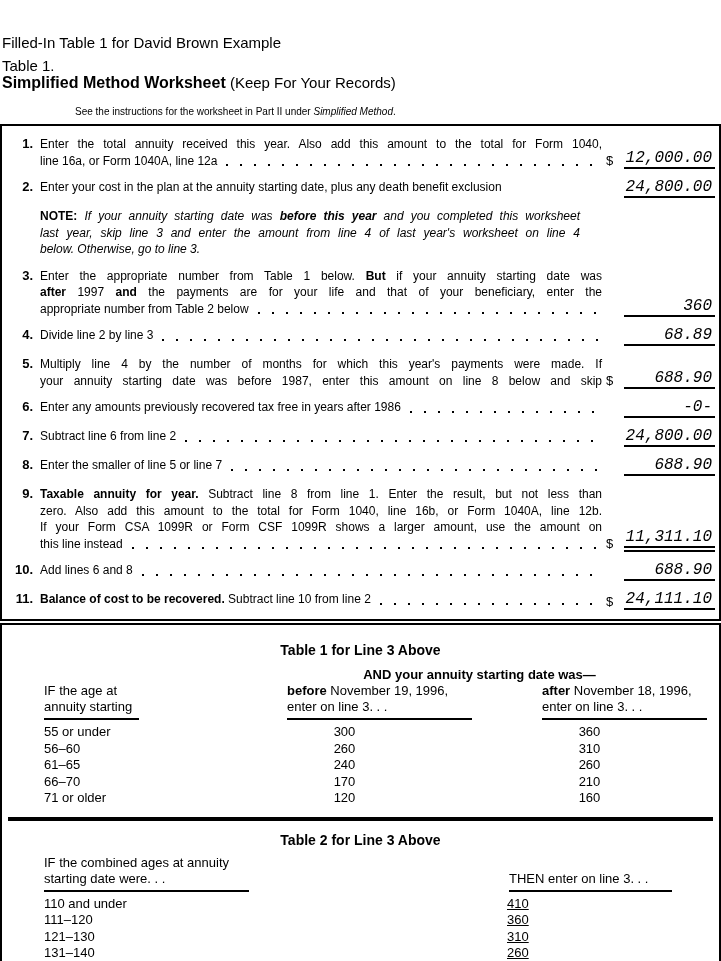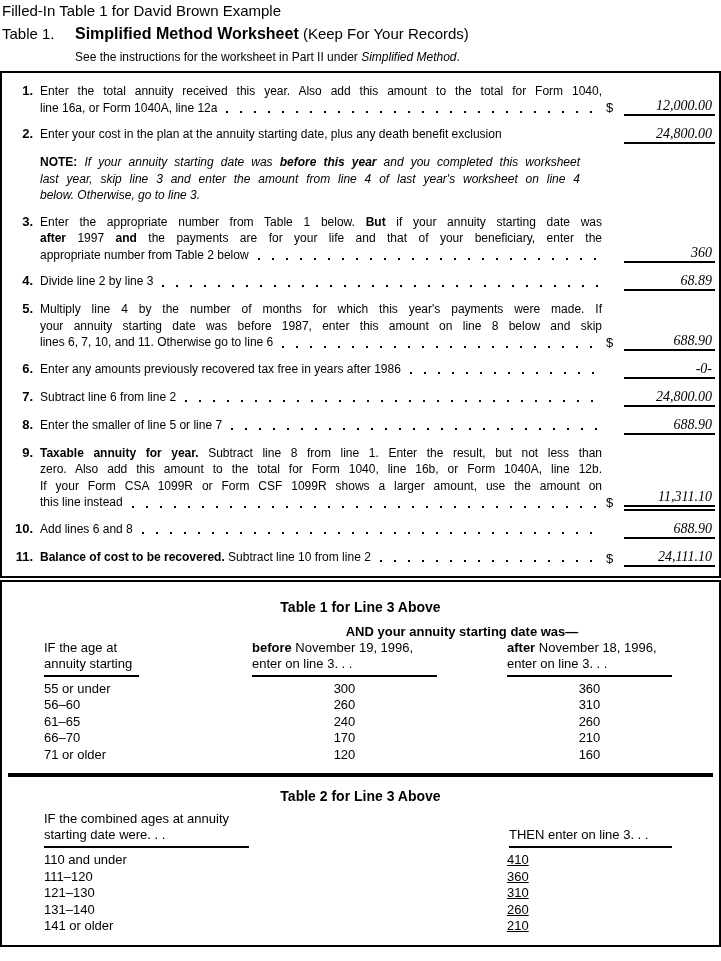--- a/index.html
+++ b/index.html
@@ -6,57 +6,57 @@
   body{
     width:721px;height:961px;background:#fff;color:#000;
     font-family:"Liberation Sans",sans-serif;font-size:13px;
     overflow:hidden;position:relative;
   }
   .b{font-weight:bold}
   .i{font-style:italic}
 
   
   .pagehead{padding:2px 0 0 2px;}
-  .suptitle{font-size:15px;line-height:18px;}
-  .titlerow{display:flex;align-items:baseline;margin-top:5px;}
+  .suptitle{font-size:15px;line-height:18px;margin-top:32px;}
+  .titlerow{display:flex;align-items:baseline;margin-top:5px;flex-direction:column;}
   .tlabel{font-size:15px;width:73px;flex:none;}
   .ttitle{font-weight:bold;font-size:16px;}
   .tsuffix{font-size:15px;}
-  .subtitle{margin-left:73px;margin-top:7px;font-size:12px;}
+  .subtitle{margin-left:73px;margin-top:14px;font-size:10px;}
 
   
   .wbox{margin-top:7px;border:2px solid #000;padding:10px 0 9px 0;}
   .wrow{display:grid;grid-template-columns:38px 562px 1fr;margin-top:10px;}
   .wrow:first-child{margin-top:0;}
   .wnum{text-align:right;padding-right:7px;font-weight:bold;line-height:16.5px;}
   .wtext{font-size:12px;}
   .wline{line-height:16.5px;}
   .just{text-align:justify;text-align-last:justify;}
   .lastline{display:flex;text-align:center;}
   .leader{
     flex:1;height:2px;align-self:flex-end;margin:0 4px 3px 9px;
     background-image:repeating-linear-gradient(90deg,#000 0,#000 2px,transparent 2px,transparent 14px);
   }
   .wtext.note{width:540px;}
   .wamt{display:flex;align-items:flex-end;justify-content:flex-end;padding-right:4px;align-self:end;}
   .dollar{width:13px;flex:none;margin-right:5px;margin-bottom:1px;font-size:13px;}
   .amtbox{width:88px;flex:none;border-bottom:2px solid #000;text-align:right;padding:0 3px 1px 0;}
   .amtbox.dbl{border-bottom:6px double #000;}
-  .val{font-family:Liberation Serif, serif;font-style:italic;font-size:14px;line-height:15px;text-align:center;}
+  .val{font-family:Liberation Mono, monospace;font-style:italic;font-size:16px;line-height:15px;text-align:center;}
 
   
   .tbox{margin-top:2px;border:2px solid #000;padding:6px 0 10px 0;}
   .tbl-title{text-align:center;font-weight:bold;font-size:14px;line-height:18px;margin-top:10px;}
   .hul{height:2px;background:#000;margin-top:3px;}
   .w95{width:95px;}
   .w205{width:205px;}
 
   .t1head{display:grid;grid-template-columns:42px 208px 420px;align-items:end;margin-top:8px;line-height:16px;}
   .t1c1{grid-column:2;}
-  .t1span{grid-column:3;}
+  .t1span{grid-column:3;margin-left:35px;}
   .andhdr{text-align:center;font-weight:bold;}
   .t1cols{display:flex;}
   .bcol{width:185px;flex:none;}
   .sp70{width:70px;flex:none;}
   .acol{width:165px;flex:none;}
 
   .t1row{display:grid;grid-template-columns:42px 208px 185px 70px 165px;line-height:16.5px;}
   .t1rows{margin-top:4px;}
   .tage{grid-column:2;}
   .bv{grid-column:3;text-align:center;}
@@ -149,24 +149,20 @@
         <div class="wamt">
           <span class="dollar"></span>
           <div class="amtbox"><span class="val">68.89</span></div>
         </div>
       </div>
       <div class="wrow">
         <div class="wnum">5.</div>
         <div class="wtext">
           <div class="wline just"><span class="seg"><span>Multiply line 4 by the number of months for which this year's payments were made. If</span></span></div>
           <div class="wline just"><span class="seg"><span>your annuity starting date was before 1987, enter this amount on line 8 below and skip</span></span></div>
-          <div class="wline lastline">
-            <span class="seg"><span>lines 6, 7, 10, and 11. Otherwise go to line 6</span></span>
-            <div class="leader"></div>
-          </div>
         </div>
         <div class="wamt">
           <span class="dollar">$</span>
           <div class="amtbox"><span class="val">688.90</span></div>
         </div>
       </div>
       <div class="wrow">
         <div class="wnum">6.</div>
         <div class="wtext">
           <div class="wline lastline">

